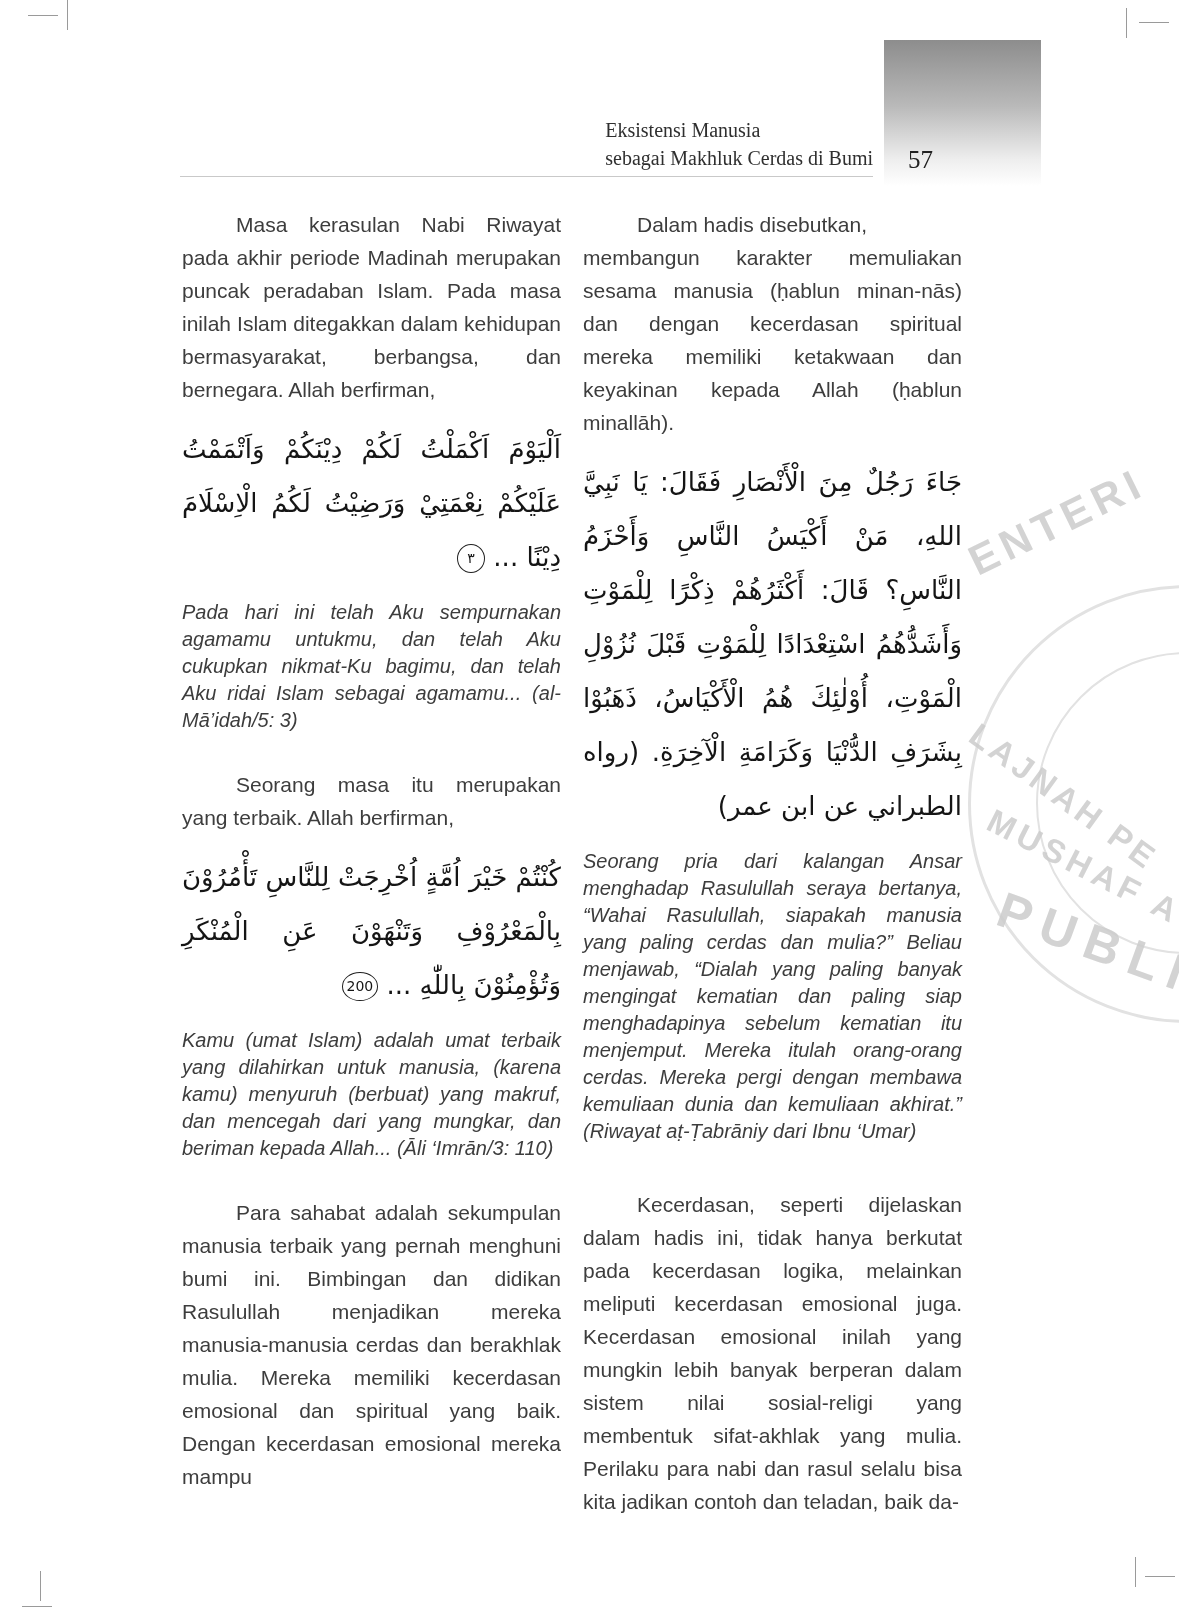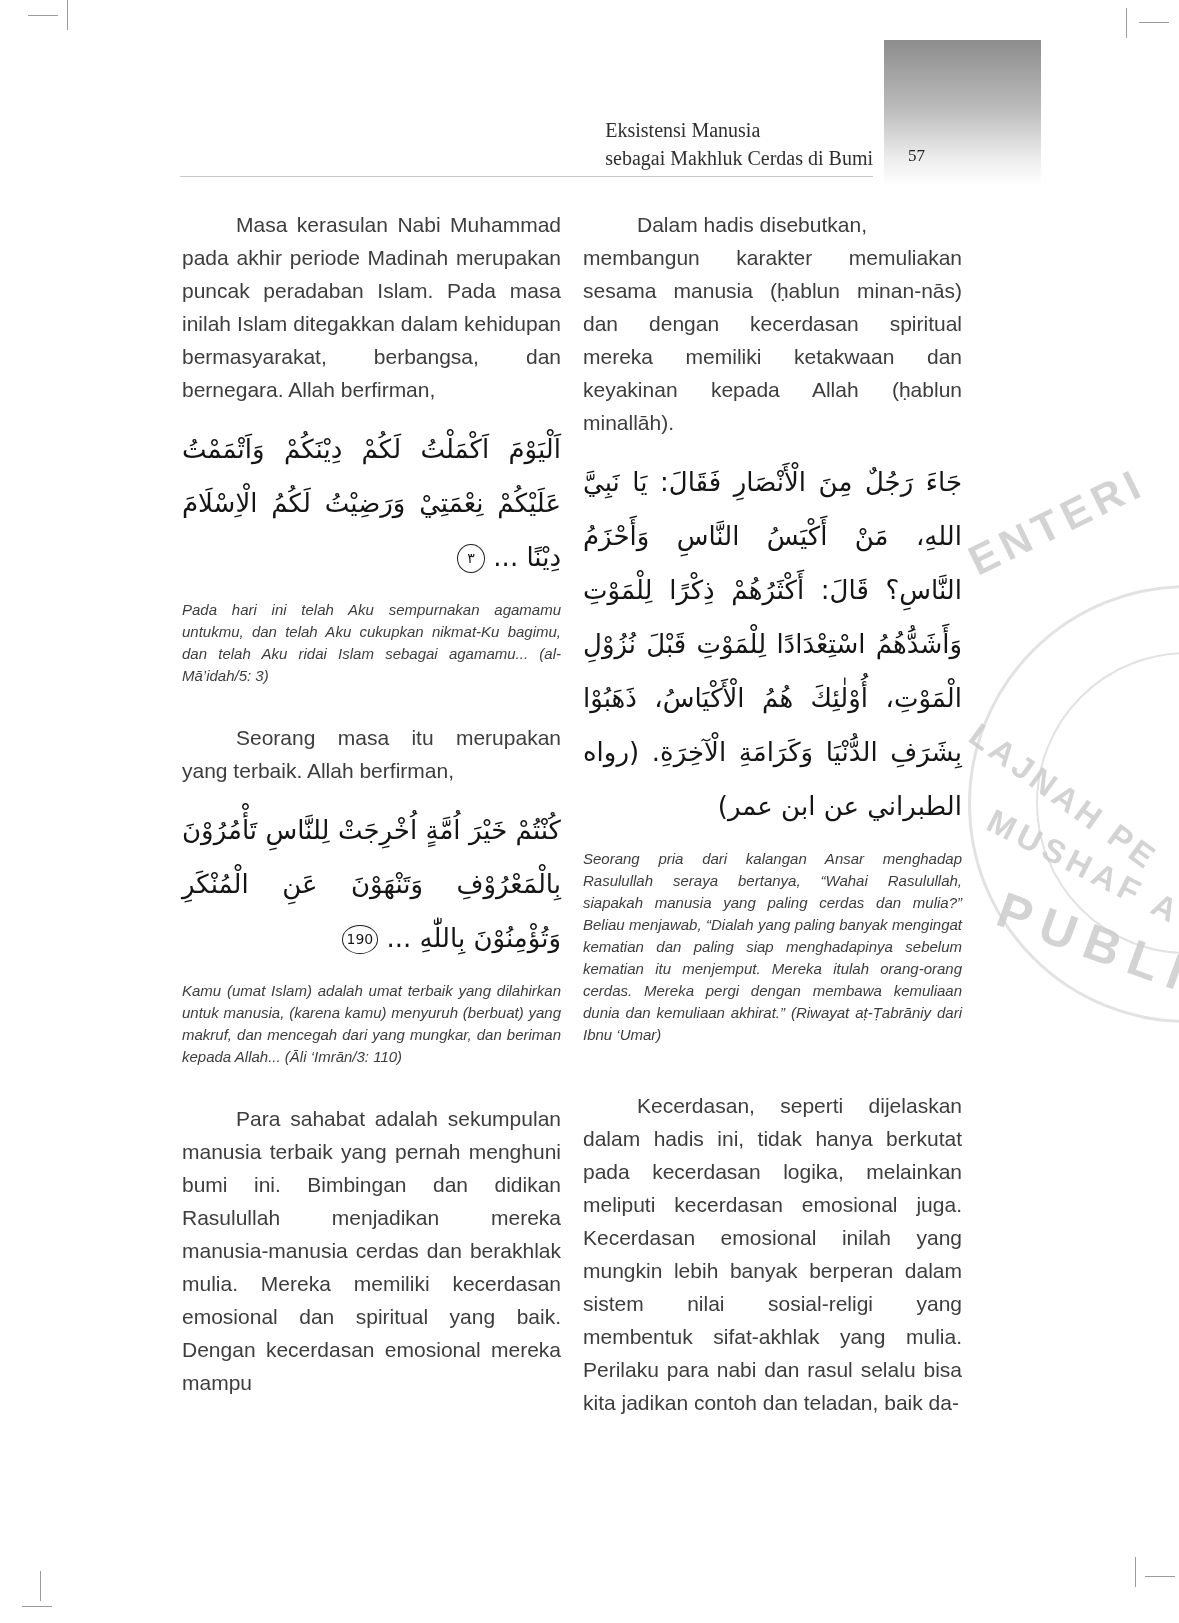--- a/index.html
+++ b/index.html
@@ -48,21 +48,21 @@
   .header-block{
     position:absolute;top:116px;right:306px;
     text-align:left;
     font-family:"Liberation Serif","DejaVu Serif",serif;
     font-size:20px;line-height:28px;color:#2f2f2f;
     z-index:2;
   }
   .page-number{
     position:absolute;left:908px;top:146px;
     font-family:"Liberation Serif","DejaVu Serif",serif;
-    font-size:17px;color:#222222;z-index:2;
+    font-size:25px;color:#222222;z-index:2;
   }
   .header-rule{position:absolute;left:180px;top:176px;width:693px;height:1px;background:#c9c9c9;z-index:2;}
 
   
   .columns{position:absolute;left:182px;top:208px;width:780px;display:flex;gap:22px;z-index:1;}
   .col{width:379px;}
 
   .body{font-size:21px;line-height:33px;text-align:justify;margin:0;color:#3d3d3d;}
   .indent{text-indent:54px;}
 
@@ -72,21 +72,21 @@
     direction:rtl;text-align:justify;
     margin:16px 0 12px 0;
   }
   .ayah{
     display:inline-block;min-width:28px;height:29px;line-height:27px;
     border:1.5px solid #222;border-radius:50%;
     font-size:14px;text-align:center;vertical-align:middle;
     padding:0 4px;box-sizing:border-box;
   }
   .trans{
-    font-size:15px;line-height:22px;font-style:italic;
+    font-size:20px;line-height:27px;font-style:italic;
     text-align:justify;margin:15px 0 34px 0;color:#3d3d3d;
   }
   .mt{margin-top:43px;}
 </style>
 </head>
 <body>
 
 <div class="page">
 
   <div class="cm cm-v cm-tl-v"></div>
@@ -112,30 +112,30 @@
   <div class="header-block">
     <div>Eksistensi Manusia</div>
     <div>sebagai Makhluk Cerdas di Bumi</div>
   </div>
   <div class="page-number">57</div>
   <div class="header-rule"></div>
 
   <div class="columns">
 
     <div class="col">
-      <p class="body indent">Masa kerasulan Nabi Muhammad pada akhir periode Madinah merupakan puncak peradaban Islam. Pada masa inilah Islam ditegakkan dalam kehidupan bermasyarakat, berbangsa, dan bernegara. Allah berfirman,</p>
+      <p class="body indent">Masa kerasulan Nabi Riwayat pada akhir periode Madinah merupakan puncak peradaban Islam. Pada masa inilah Islam ditegakkan dalam kehidupan bermasyarakat, berbangsa, dan bernegara. Allah berfirman,</p>
       <div class="arabic" dir="rtl">
         <span>اَلْيَوْمَ اَكْمَلْتُ لَكُمْ دِيْنَكُمْ وَاَتْمَمْتُ عَلَيْكُمْ نِعْمَتِيْ وَرَضِيْتُ لَكُمُ الْاِسْلَامَ دِيْنًا ...</span>
         <span class="ayah">٣</span>
       </div>
       <p class="trans">Pada hari ini telah Aku sempurnakan agamamu untukmu, dan telah Aku cukupkan nikmat-Ku bagimu, dan telah Aku ridai Islam sebagai agamamu... (al-Mā’idah/5: 3)</p>
       <p class="body indent">Seorang masa itu merupakan yang terbaik. Allah berfirman,</p>
       <div class="arabic" dir="rtl">
         <span>كُنْتُمْ خَيْرَ اُمَّةٍ اُخْرِجَتْ لِلنَّاسِ تَأْمُرُوْنَ بِالْمَعْرُوْفِ وَتَنْهَوْنَ عَنِ الْمُنْكَرِ وَتُؤْمِنُوْنَ بِاللّٰهِ ...</span>
-        <span class="ayah">190</span>
+        <span class="ayah">200</span>
       </div>
       <p class="trans">Kamu (umat Islam) adalah umat terbaik yang dilahirkan untuk manusia, (karena kamu) menyuruh (berbuat) yang makruf, dan mencegah dari yang mungkar, dan beriman kepada Allah... (Āli ‘Imrān/3: 110)</p>
       <p class="body indent">Para sahabat adalah sekumpulan manusia terbaik yang pernah menghuni bumi ini. Bimbingan dan didikan Rasulullah menjadikan mereka manusia-manusia cerdas dan berakhlak mulia. Mereka memiliki kecerdasan emosional dan spiritual yang baik. Dengan kecerdasan emosional mereka mampu</p>
     </div>
 
     <div class="col">
       <p class="body indent">Dalam hadis disebutkan,</p>
       <p class="body">membangun karakter memuliakan sesama manusia (ḥablun minan-nās) dan dengan kecerdasan spiritual mereka memiliki ketakwaan dan keyakinan kepada Allah (ḥablun minallāh).</p>
       <div class="arabic" dir="rtl">
         <span>جَاءَ رَجُلٌ مِنَ الْأَنْصَارِ فَقَالَ: يَا نَبِيَّ اللهِ، مَنْ أَكْيَسُ النَّاسِ وَأَحْزَمُ النَّاسِ؟ قَالَ: أَكْثَرُهُمْ ذِكْرًا لِلْمَوْتِ وَأَشَدُّهُمُ اسْتِعْدَادًا لِلْمَوْتِ قَبْلَ نُزُوْلِ الْمَوْتِ، أُوْلٰئِكَ هُمُ الْأَكْيَاسُ، ذَهَبُوْا بِشَرَفِ الدُّنْيَا وَكَرَامَةِ الْآخِرَةِ. (رواه الطبراني عن ابن عمر)</span>

